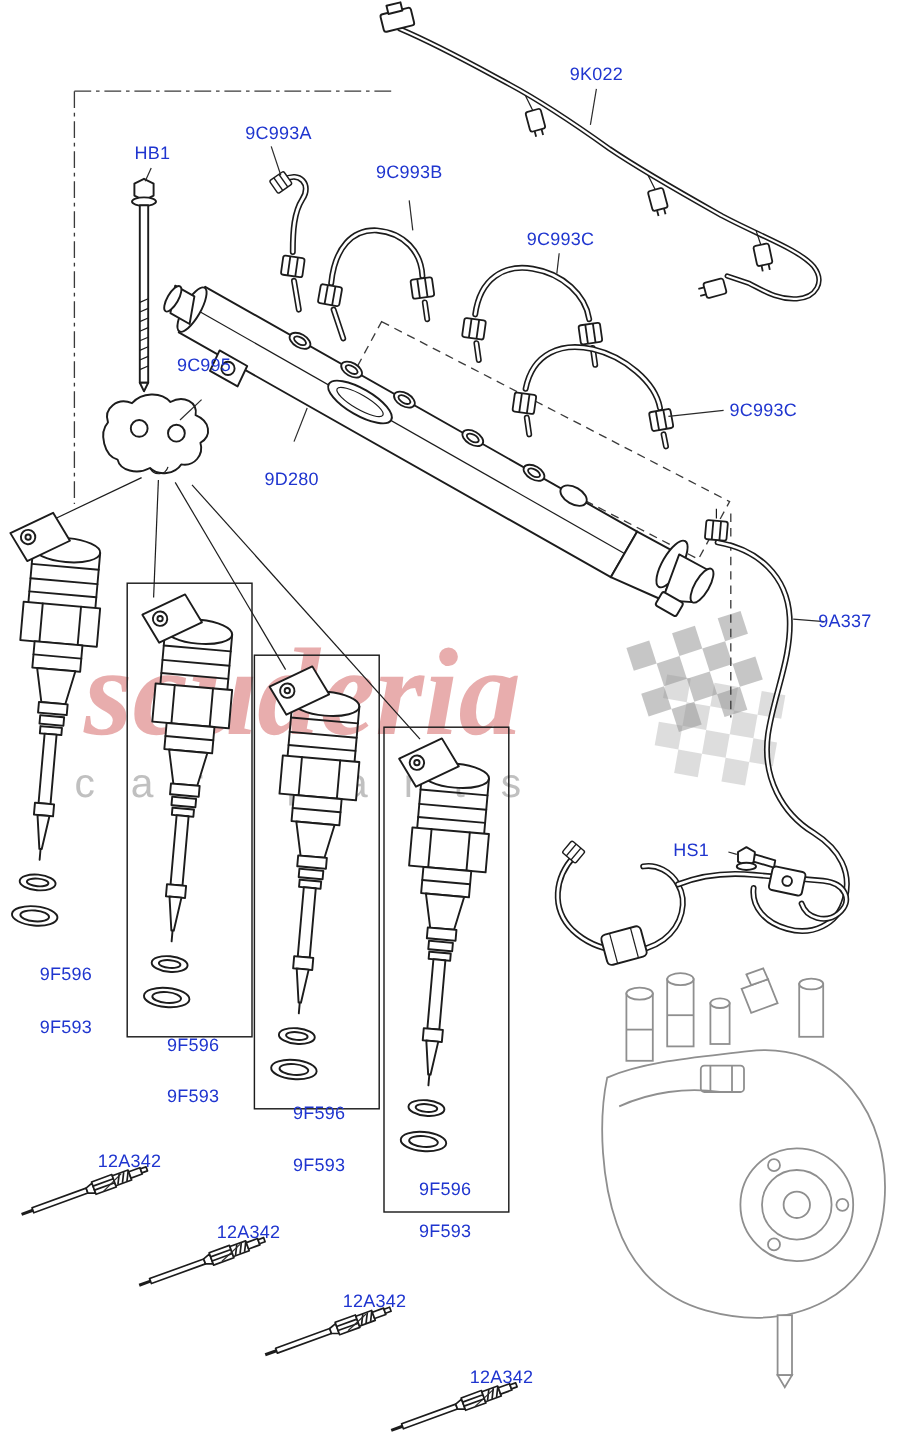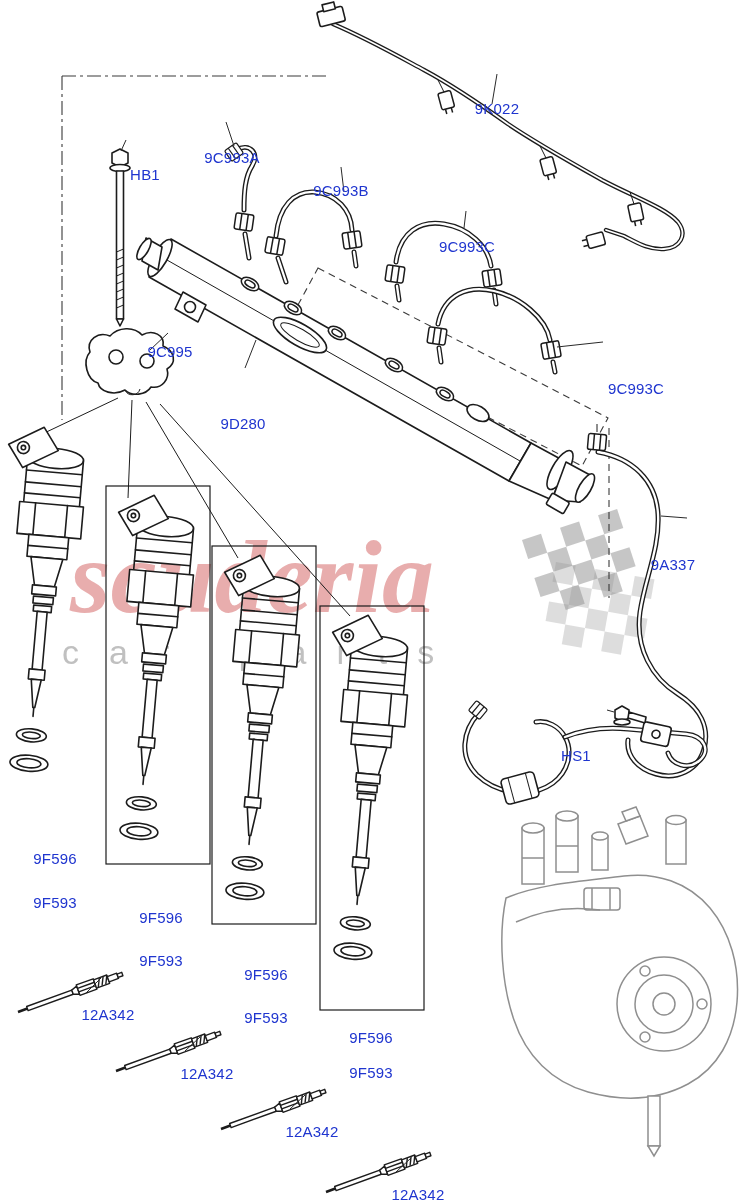--- a/index.html
+++ b/index.html
@@ -2,21 +2,21 @@
 <html style="--label-blue: #1f35cf; --line-black: #1c1c1c; --muted-gray: #8f8f8f; --watermark-red: rgba(195,40,40,0.38); --watermark-gray: rgba(130,130,130,0.5);"><head>
 <meta charset="utf-8">
 <style>
   html,body{margin:0;padding:0;background:#ffffff;}
   body{width:752px;height:1200px;position:relative;overflow:hidden;
        font-family:"Liberation Sans",sans-serif;}
   .stage{position:relative;width:752px;height:1200px;background:#fff;}
   svg.art{position:absolute;left:0;top:0;z-index:2;}
   .part-label{position:absolute;transform:translate(-50%,-50%);
       color:var(--label-blue,#1f35cf);font-size:15px;white-space:nowrap;
-      z-index:3;cursor:pointer;letter-spacing:.2px;margin-top:46px;}
+      z-index:3;cursor:pointer;letter-spacing:.2px;}
   .fw{stroke:#1c1c1c;stroke-width:1.6;fill:#ffffff;stroke-linejoin:round;}
   .thin{stroke:#1c1c1c;stroke-width:1;fill:none;}
   .tube-o{stroke:#1c1c1c;stroke-width:5;fill:none;stroke-linecap:round;}
   .tube-i{stroke:#ffffff;stroke-width:2.3;fill:none;stroke-linecap:round;}
   .cable-o{stroke:#1c1c1c;stroke-width:4.4;fill:none;stroke-linecap:round;}
   .cable-i{stroke:#ffffff;stroke-width:1.8;fill:none;stroke-linecap:round;}
   .leader{stroke:#2a2a2a;stroke-width:1;fill:none;}
   .dash{stroke:#3a3a3a;stroke-width:1.1;fill:none;stroke-dasharray:7 5;}
   .dashdot{stroke:#3a3a3a;stroke-width:1.1;fill:none;stroke-dasharray:14 4 3 4;}
   .box{stroke:#1c1c1c;stroke-width:1.2;fill:none;}
@@ -344,27 +344,27 @@
       <path class="leader" d="M607,710 L614,712"></path>
       <path class="leader" d="M101,978 L86,993"></path>
       <path class="leader" d="M200,1037 L185,1051"></path>
       <path class="leader" d="M305,1095 L290,1109"></path>
       <path class="leader" d="M411,1158 L396,1172"></path>
     </g>
   </svg>
 
   <div class="part-label" style="left:497px;top:62px">9K022</div>
   <div class="part-label" style="left:232px;top:111px">9C993A</div>
-  <div class="part-label" style="left:145px;top:128px">HB1</div>
+  <div class="part-label" style="left:127px;top:128px">HB1</div>
   <div class="part-label" style="left:341px;top:144px">9C993B</div>
   <div class="part-label" style="left:467px;top:200px">9C993C</div>
   <div class="part-label" style="left:170px;top:305px">9C995</div>
-  <div class="part-label" style="left:243px;top:377px">9D280</div>
+  <div class="part-label" style="left:243px;top:400px">9D280</div>
   <div class="part-label" style="left:636px;top:342px">9C993C</div>
-  <div class="part-label" style="left:673px;top:518px">9A337</div>
+  <div class="part-label" style="left:704px;top:518px">9A337</div>
   <div class="part-label" style="left:576px;top:709px">HS1</div>
   <div class="part-label" style="left:55px;top:812px">9F596</div>
   <div class="part-label" style="left:55px;top:856px">9F593</div>
   <div class="part-label" style="left:161px;top:871px">9F596</div>
   <div class="part-label" style="left:161px;top:914px">9F593</div>
   <div class="part-label" style="left:266px;top:928px">9F596</div>
   <div class="part-label" style="left:266px;top:971px">9F593</div>
   <div class="part-label" style="left:371px;top:991px">9F596</div>
   <div class="part-label" style="left:371px;top:1026px">9F593</div>
   <div class="part-label" style="left:108px;top:968px">12A342</div>

